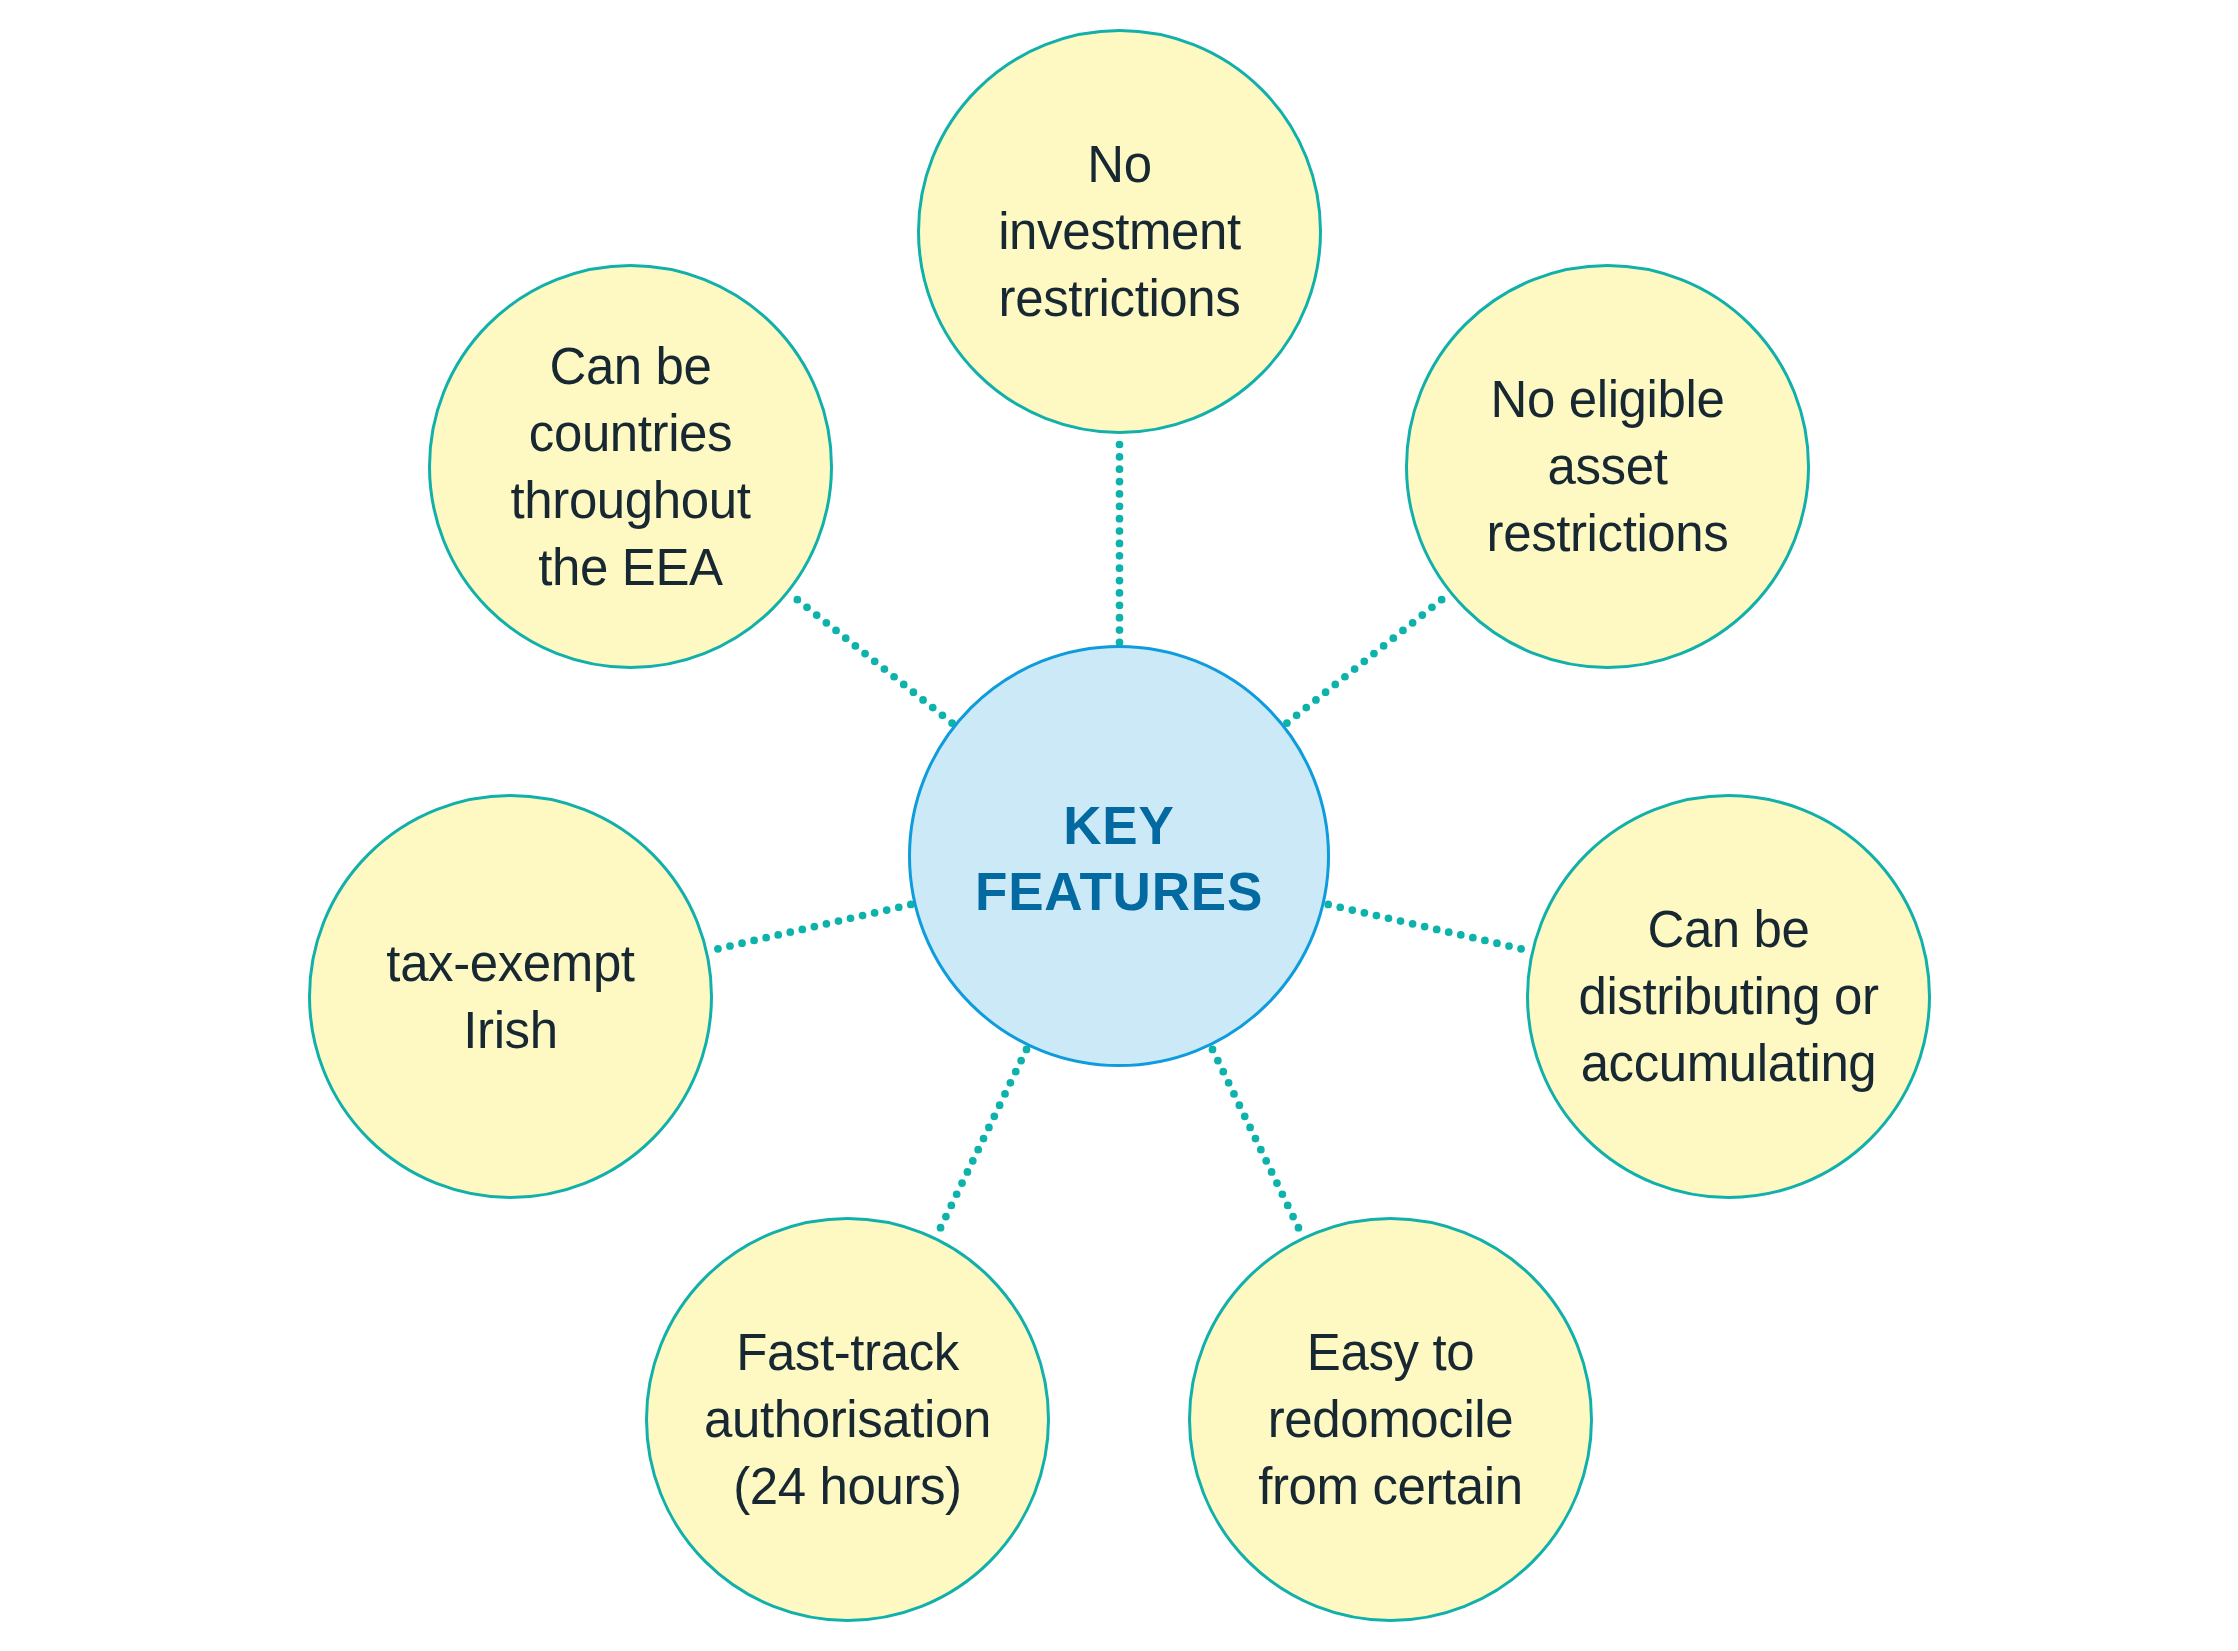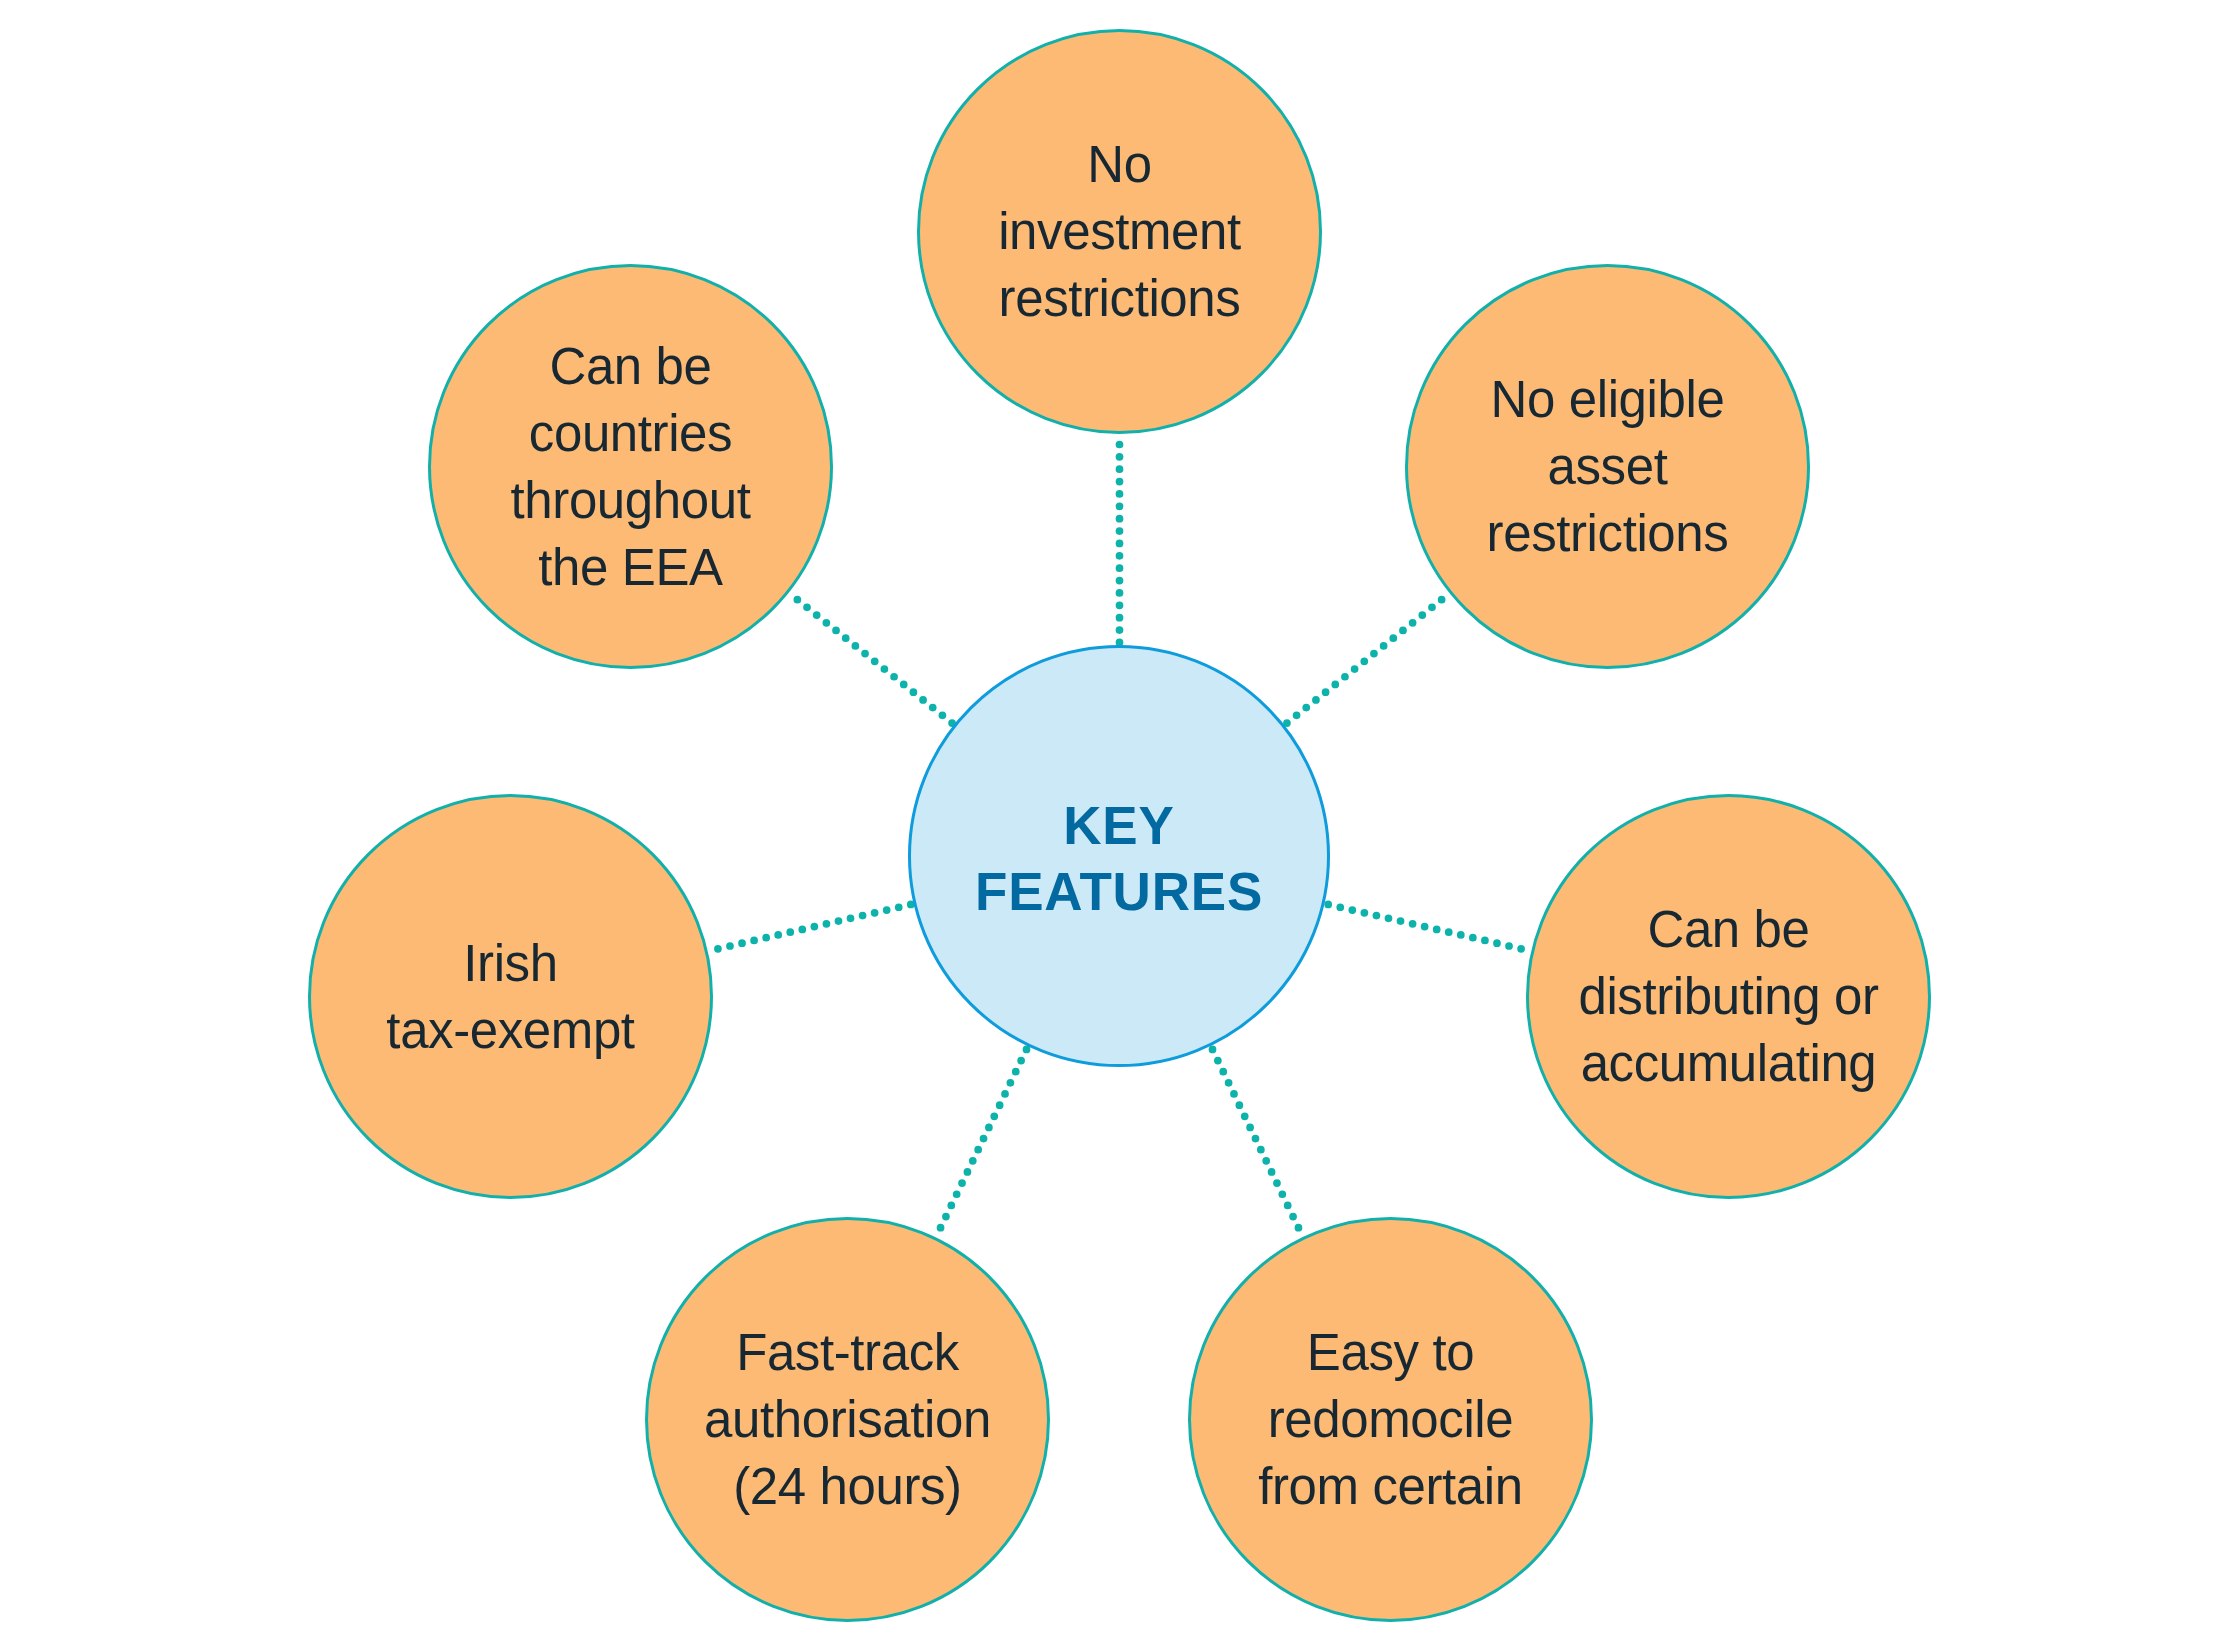--- a/index.html
+++ b/index.html
@@ -33,21 +33,21 @@
     border-radius: 50%;
     display: flex;
     align-items: center;
     justify-content: center;
     text-align: center;
     z-index: 2;
   }
   .node.feature {
     width: 405px;
     height: 405px;
-    background: #fdba74;
+    background: #fef9c3;
     border: 3.1px solid #12b0aa;
   }
   .node.hub {
     width: 422px;
     height: 422px;
     background: #cce9f7;
     border: 3.9px solid #0e9cdc;
   }
   .node-label {
     display: block;
@@ -123,22 +123,22 @@
   <div class="node feature" style="width: 405px; height: 405px; left: 645px; top: 1217px;">
     <span class="node-label">
       <span class="ln">Fast-track</span>
       <span class="ln">authorisation</span>
       <span class="ln">(24 hours)</span>
     </span>
   </div>
 
   <div class="node feature" style="width: 405px; height: 405px; left: 308px; top: 794px;">
     <span class="node-label">
+      <span class="ln">tax-exempt</span>
       <span class="ln">Irish</span>
-      <span class="ln">tax-exempt</span>
     </span>
   </div>
 
   <div class="node feature" style="width: 405px; height: 405px; left: 428px; top: 264px;">
     <span class="node-label">
       <span class="ln">Can be</span>
       <span class="ln">countries</span>
       <span class="ln">throughout</span>
       <span class="ln">the EEA</span>
     </span>

